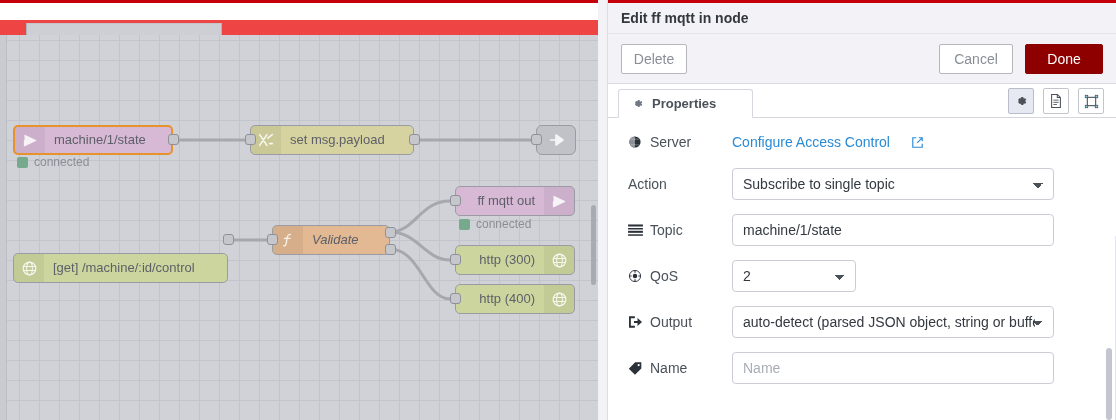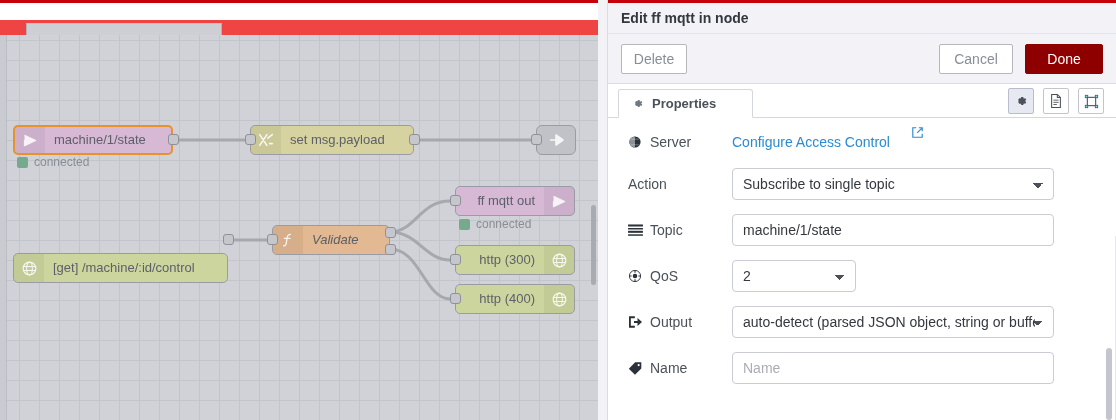--- a/index.html
+++ b/index.html
@@ -229,21 +229,21 @@
     padding-right: 18px;
     background-image:
       linear-gradient(45deg, transparent 50%, #4a5159 50%),
       linear-gradient(135deg, #4a5159 50%, transparent 50%);
     background-position: calc(100% - 15px) 14px, calc(100% - 10px) 14px;
     background-size: 5px 5px, 5px 5px;
     background-repeat: no-repeat;
   }
   a.link {
     font-size: 14px; color: #298bd4; text-decoration: none;
-    display: inline-flex; align-items: flex-start; line-height: 32px; gap: 15px;
+    display: inline-flex; align-items: center; line-height: 32px; gap: 15px;
   }
   a.link .extlink { margin-left: 6px; display: inline-flex; }
   #panel-scrollbar {
     position: absolute; right: 4px; top: 230px;
     width: 6px; height: 72px; border-radius: 3px;
     background: #c5c5cf;
   }
   #panel-right-rule {
     position: absolute; right: 0; top: 118px; width: 1px; height: 302px;
     background: #e6e6ee;

